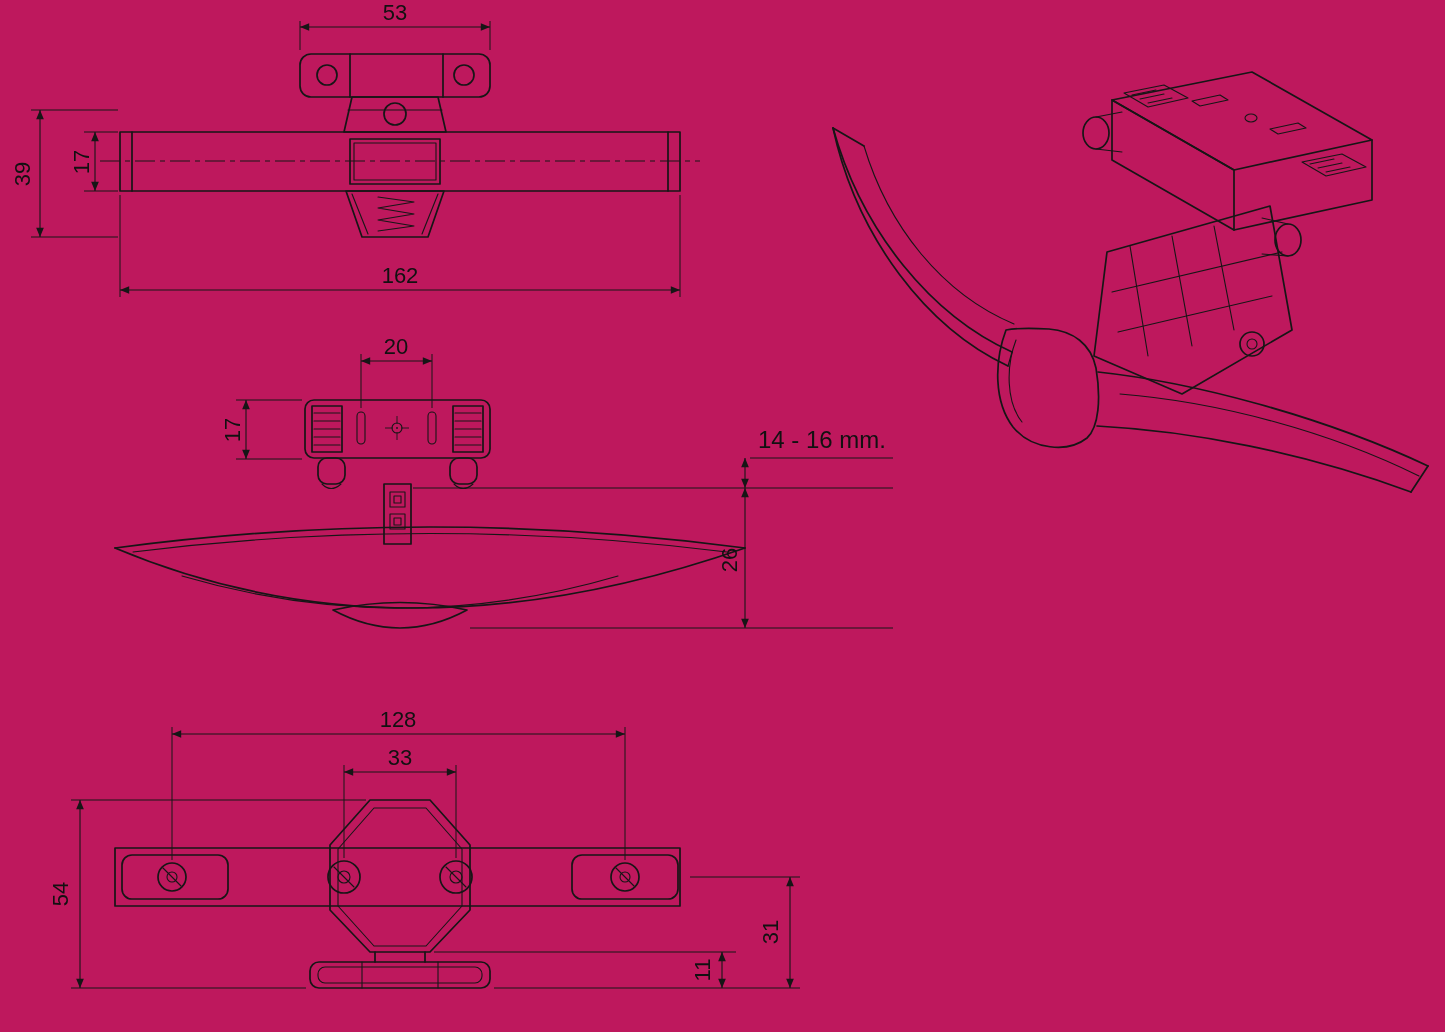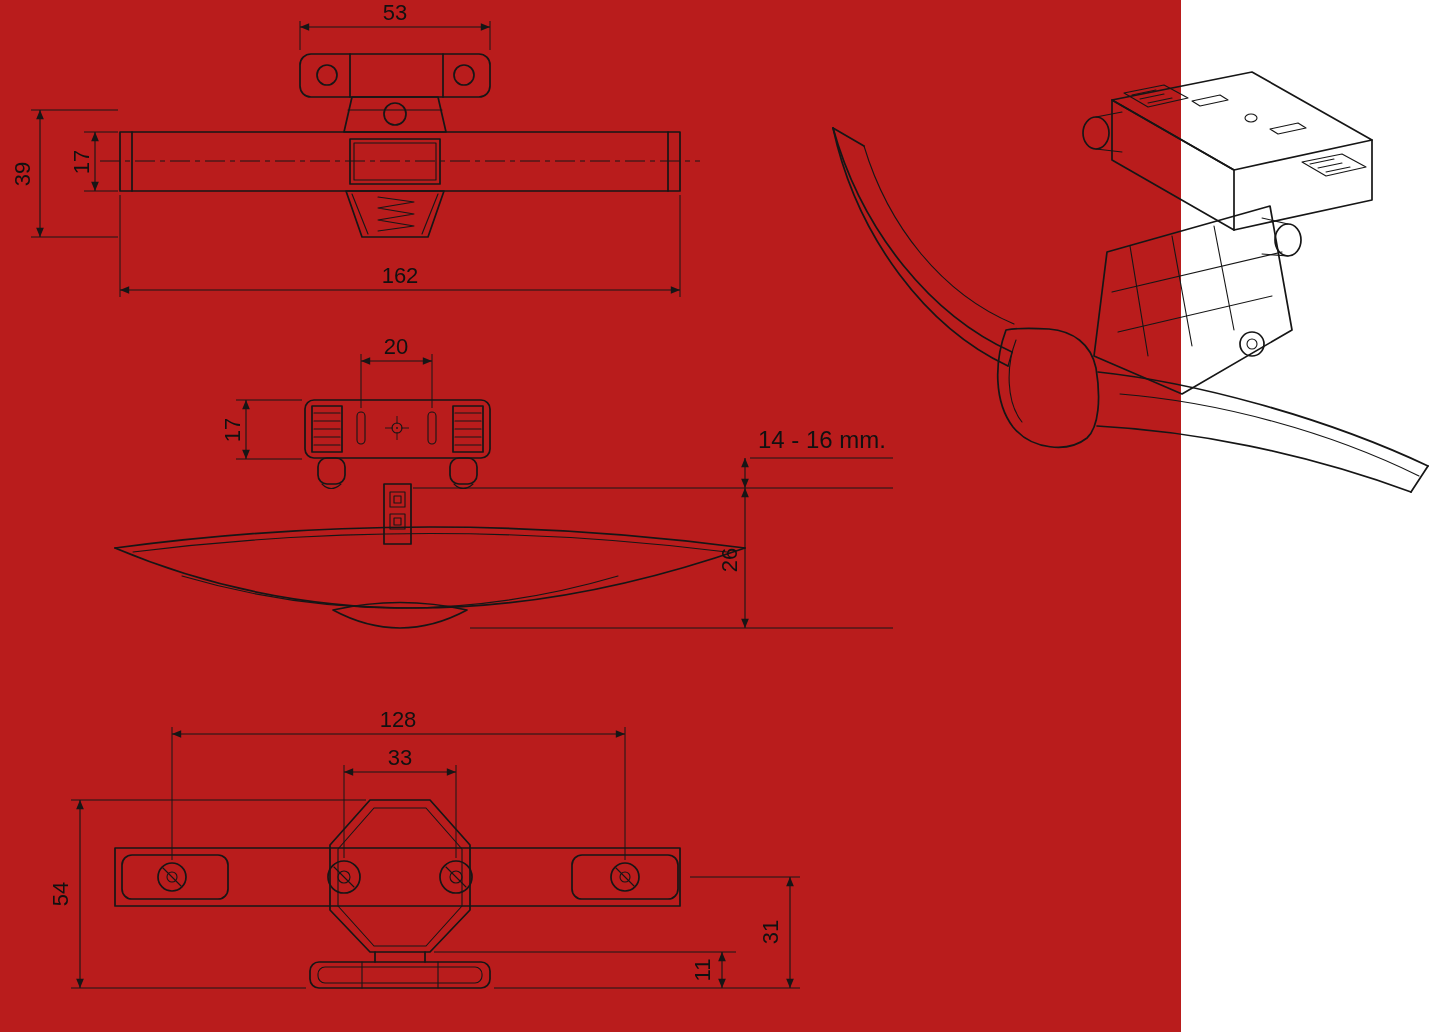--- a/index.html
+++ b/index.html
@@ -1,18 +1,18 @@
 <!DOCTYPE html>
 <html><head>
 <meta charset="utf-8">
 <style>
   * { margin:0; padding:0; box-sizing:border-box; }
   html,body { background:#ffffff; }
   body { width:1445px; height:1032px; overflow:hidden; }
-  .sheet { position:relative; width:1181px; height:1032px; background:#b91c1c; }
+  .sheet { position:relative; width:1445px; height:1032px; background:#be185d; }
   svg { display:block; }
   .geo, .geo * { fill:none; stroke:#161616; stroke-width:1.7; stroke-linejoin:round; stroke-linecap:round; }
   .geo .fine { stroke-width:1.1; }
   .ext { stroke:#161616; stroke-width:1; fill:none; }
   .dim { stroke:#161616; stroke-width:1.1; fill:none; }
   .centerline { stroke:#161616; stroke-width:1; stroke-dasharray:20 5 5 5; fill:none; }
   .centerline-sm { stroke:#161616; stroke-width:0.9; stroke-dasharray:8 3 2 3; fill:none; }
   .dtext { font-family:"Liberation Sans", sans-serif; font-size:22px; fill:#111; text-anchor:middle; }
   .dtext-lg { font-size:24px; }
 </style>

